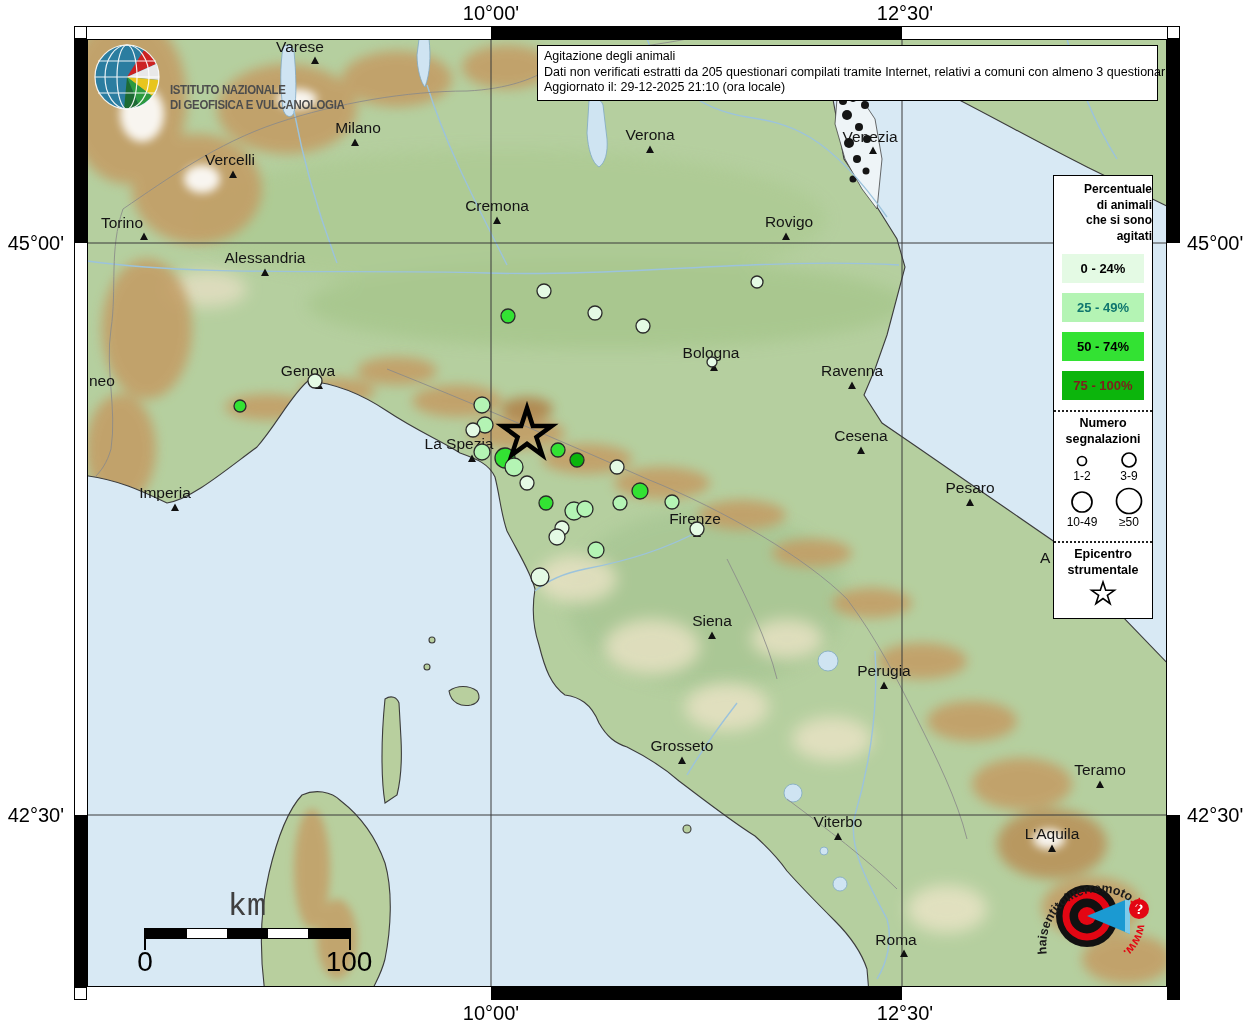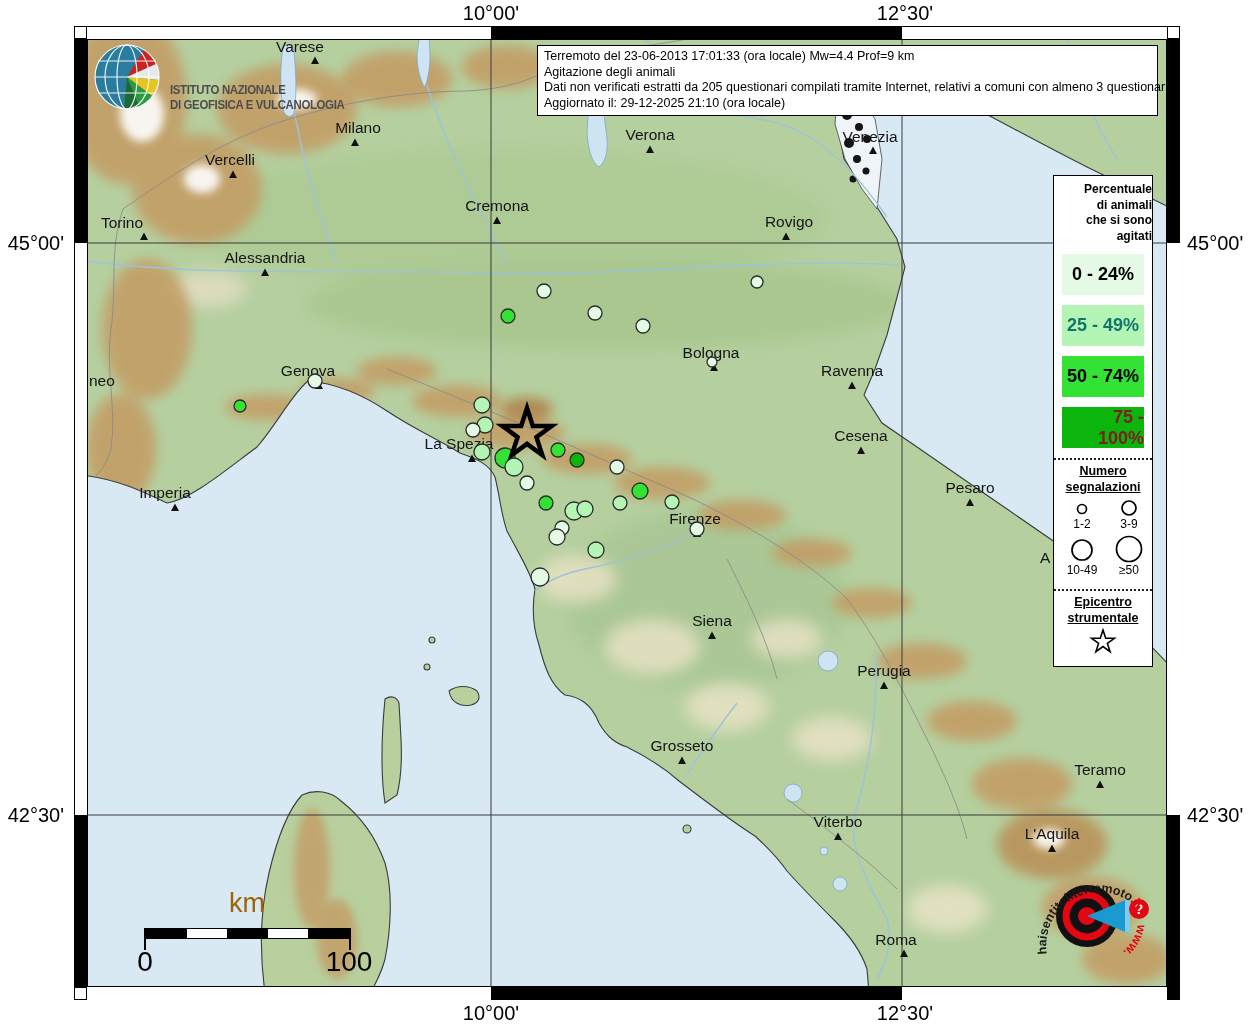--- a/index.html
+++ b/index.html
@@ -22,28 +22,28 @@
              border:1px solid #000;box-sizing:border-box;padding:3px 6px 4px 6px;z-index:6;}
   .title-box div{font-size:12.5px;line-height:15.6px;color:#000;white-space:nowrap;}
   
   .ingv{position:absolute;left:94px;top:42px;z-index:6;display:flex;align-items:flex-end;}
   .ingv-text{margin-left:8px;color:#4d4d4d;font-weight:bold;font-size:13px;line-height:15px;
              letter-spacing:-0.4px;transform:scaleX(.88);transform-origin:left center;white-space:nowrap;}
   
   .legend{position:absolute;left:1053px;top:175px;width:100px;background:#fff;
           border:1px solid #000;box-sizing:border-box;z-index:7;padding-bottom:6px;}
   .legend .ltitle{font-size:12px;font-weight:bold;text-align:right;line-height:15.5px;padding-top:6px;}
-  .lband{width:82px;height:41px;margin:10px auto 0 auto;display:flex;align-items:center;
-         justify-content:center;font-size:18px;font-weight:bold;text-align:right;}
+  .lband{width:82px;height:29px;margin:10px auto 0 auto;display:flex;align-items:center;
+         justify-content:center;font-size:13px;font-weight:bold;text-align:right;}
   .ldots{border-top:2px dotted #222;margin-top:10px;}
-  .lsub{font-size:12.5px;font-weight:bold;text-align:center;line-height:16px;text-decoration:underline;}
+  .lsub{font-size:12.5px;font-weight:bold;text-align:center;line-height:16px;}
   .legend svg{display:block;margin:0 auto;}
   
   .scalebar{position:absolute;left:120px;top:888px;z-index:6;width:260px;}
-  .sb-unit{position:absolute;left:127px;top:0;font-size:27px;color:#a16207;transform:translateX(-50%);}
+  .sb-unit{position:absolute;left:127px;top:0;font-size:32px;color:#404040;transform:translateX(-50%);font-family:Liberation Mono, monospace;}
   .sb-bar{position:absolute;left:25px;top:40px;width:203px;height:9px;border:1.5px solid #000;
           box-sizing:content-box;display:flex;}
   .sb-seg{height:100%;}
   .sb-tick{position:absolute;top:40px;width:2px;height:22px;background:#000;}
   .sb-num{position:absolute;top:58px;font-size:28px;color:#000;transform:translateX(-50%);}
   
   .watermark{position:absolute;left:1022px;top:838px;z-index:6;}
 </style>
 </head>
 <body>
@@ -289,21 +289,20 @@
         <circle cx="610" cy="490" r="7" fill="#e4fae4" stroke="#2b2b2b" stroke-width="1.3"></circle>
         <circle cx="625" cy="323" r="5" fill="#e4fae4" stroke="#2b2b2b" stroke-width="1.3"></circle>
       </g>
     <g id="star-layer">
         <path d="M440.0,369.0L445.8,387.0L464.7,387.0L449.4,398.1L455.3,416.0L440.0,404.9L424.7,416.0L430.6,398.1L415.3,387.0L434.2,387.0Z" fill="none" stroke="#000" stroke-width="4.5"></path>
       </g>
   </svg>
   <div class="frame-inner"></div>
 
   <div class="title-box">
-    <div>Terremoto del 23-06-2013 17:01:33 (ora locale) Mw=4.4 Prof=9 km</div>
     <div>Agitazione degli animali</div>
     <div>Dati non verificati estratti da 205 questionari compilati tramite Internet, relativi a comuni con almeno 3 questionari.</div>
     <div>Aggiornato il: 29-12-2025 21:10 (ora locale)</div>
   </div>
 
   <div class="ingv">
     <svg width="68" height="70" viewBox="0 0 68 70">
       <circle cx="33" cy="35" r="32" fill="#2b7da0"></circle>
       <path d="M33,35 L50,8 A32,32 0 0 1 62,22 Z" fill="#cc2222"></path>
       <path d="M33,35 L62,22 A32,32 0 0 1 65,38 Z" fill="#e8e8e8"></path>

